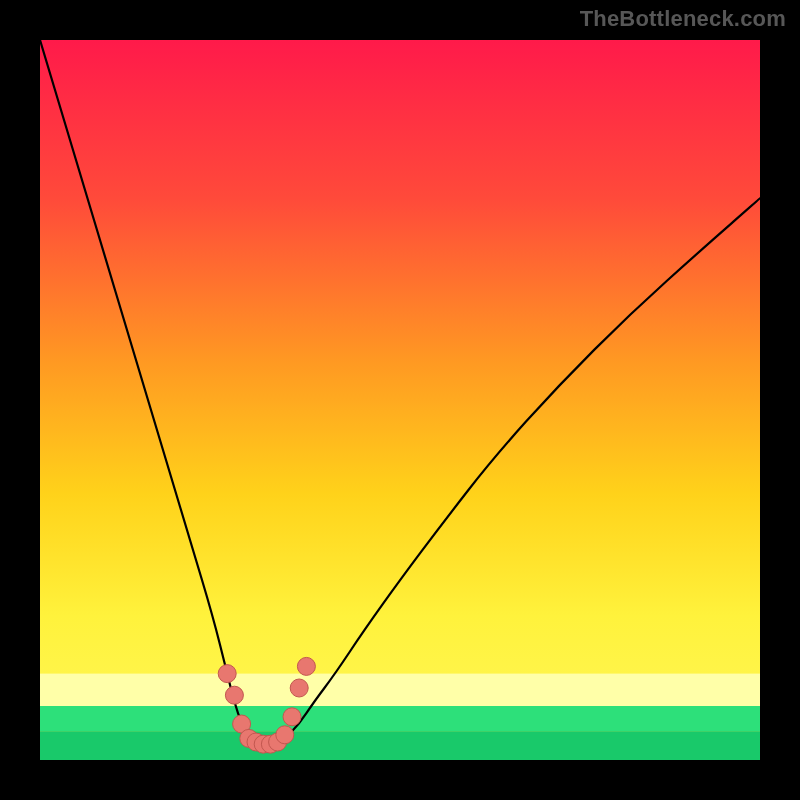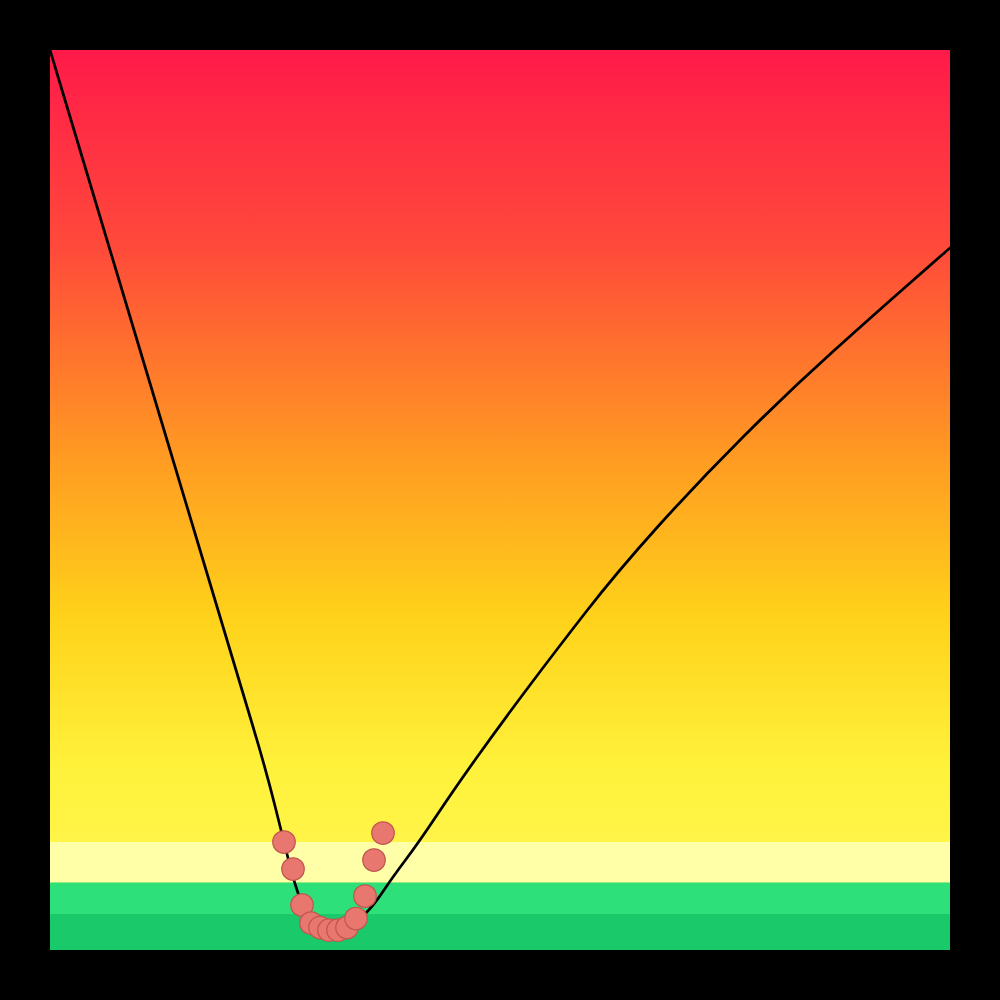--- a/index.html
+++ b/index.html
@@ -39,20 +39,21 @@
   .plot-area svg {
     width: 720px;
     height: 720px;
     display: block;
   }
 </style>
 </head>
 <body>
 
 <div class="frame">
+  <div class="watermark">TheBottleneck.com</div>
 
   <div class="plot-area">
     <svg viewBox="0 0 720 720">
       <defs>
         <linearGradient id="bg-grad" x1="0" y1="0" x2="0" y2="1">
           <stop offset="0%" stop-color="#ff1a4a"></stop>
           <stop offset="22%" stop-color="#ff4a3a"></stop>
           <stop offset="45%" stop-color="#ff9a22"></stop>
           <stop offset="63%" stop-color="#ffd21a"></stop>
           <stop offset="80%" stop-color="#fff23c"></stop>

